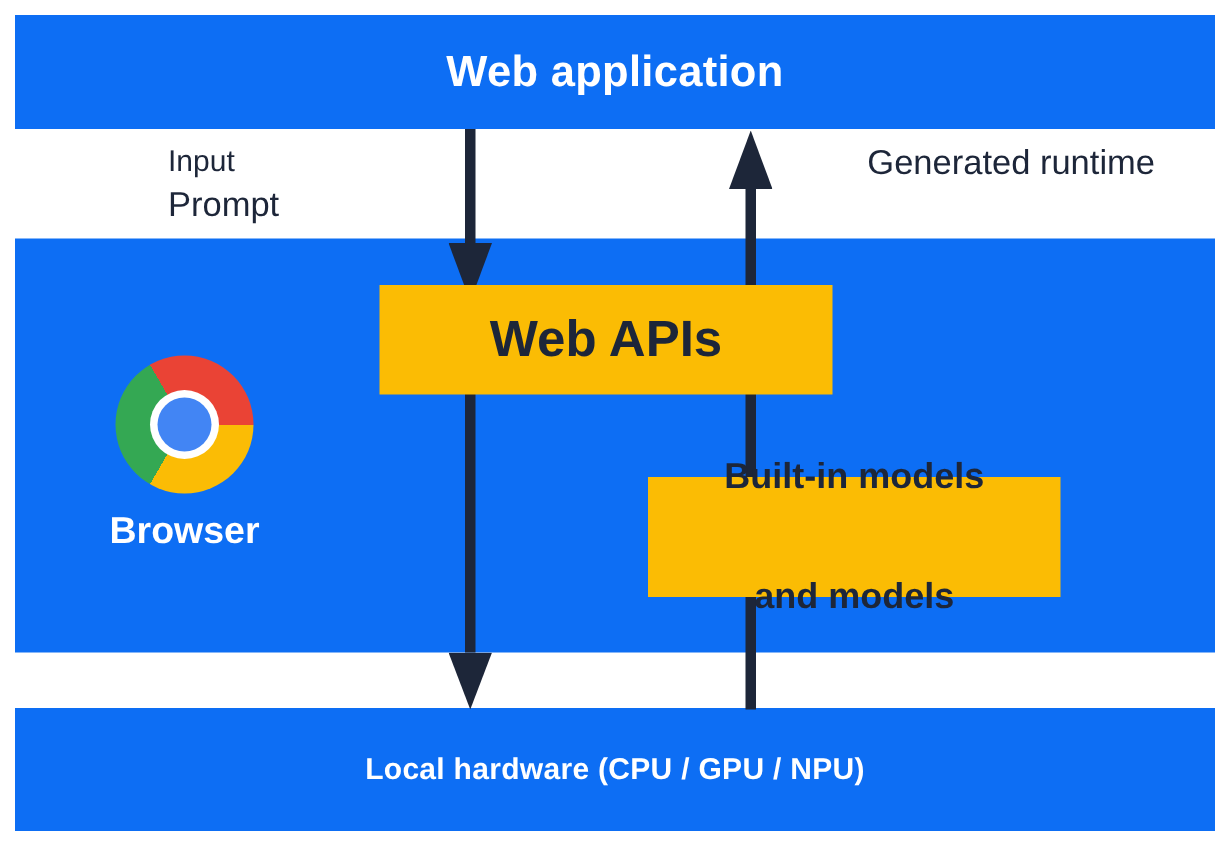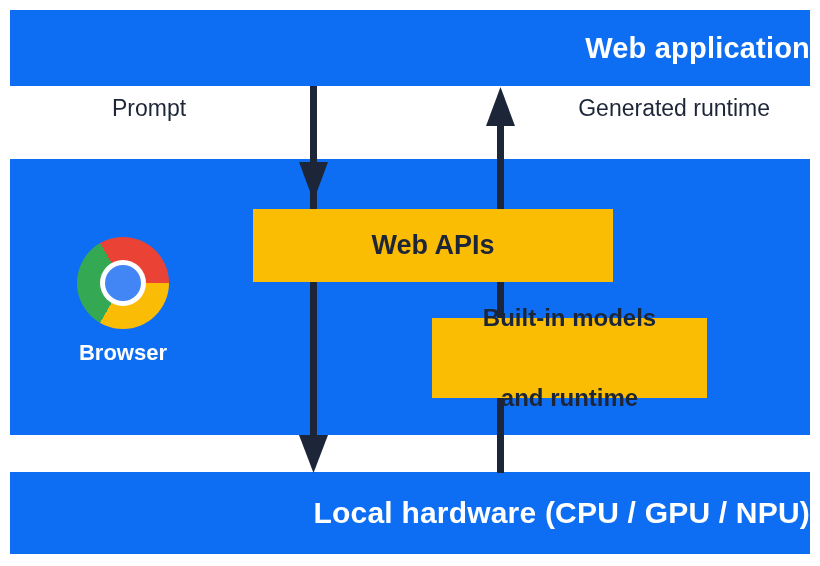--- a/index.html
+++ b/index.html
@@ -17,31 +17,31 @@
   .canvas{
     position:relative;
     width:820px;height:566px;
     background:var(--white);
     font-family:"Liberation Sans", sans-serif;
     overflow:hidden;
   }
   .bar{
     position:absolute;left:10px;width:800px;
     background:var(--blue);
-    display:flex;align-items:center;justify-content:flex-end;
+    display:flex;align-items:center;justify-content:center;
     z-index:0;
   }
   .bar-top{top:10px;height:76px;}
   .bar-mid{top:159px;height:276px;}
   .bar-bottom{top:472px;height:82px;}
   .bar-label{
     color:var(--white);font-weight:bold;font-size:29px;
     letter-spacing:0.2px;text-align:center;
   }
-  .bar-bottom .bar-label{font-size:30px;}
+  .bar-bottom .bar-label{font-size:20px;}
 
   .io-group{position:absolute;top:94px;color:var(--navy);z-index:1;}
   .io-left{left:112px;text-align:left;}
   .io-right{right:50px;text-align:right;}
   .io-title{font-size:20px;font-weight:normal;line-height:28px;}
   .io-value{font-size:23px;font-weight:normal;line-height:29px;}
 
   .shaft{position:absolute;width:7px;background:var(--navy);z-index:1;}
   .shaft-down{left:310px;top:86px;height:349px;}
   .shaft-up{left:497px;top:124px;height:349px;}
@@ -51,21 +51,21 @@
   .head-mid{left:299px;top:162px;height:39px;}
   .head-bottom{left:299px;top:435px;height:38px;}
   .head-top{left:486px;top:87px;height:39px;}
 
   .ybox{
     position:absolute;background:var(--yellow);
     display:flex;flex-direction:column;align-items:center;justify-content:center;
     color:var(--navy);font-weight:bold;text-align:center;
     z-index:2;
   }
-  .ybox-webapis{left:253px;top:209px;width:360px;height:73px;font-size:27px;}
+  .ybox-webapis{left:253px;top:190px;width:302px;height:73px;font-size:34px;}
   .ybox-builtin{left:432px;top:318px;width:275px;height:80px;font-size:24px;line-height:32px;gap:48px;}
 
   .chrome-logo{
     position:absolute;left:77px;top:237px;width:92px;height:92px;
     border-radius:50%;
     background:conic-gradient(from 90deg,
       var(--chrome-yellow) 0 120deg,
       var(--chrome-green) 120deg 240deg,
       var(--chrome-red) 240deg 360deg);
     z-index:2;
@@ -74,58 +74,59 @@
     position:absolute;left:23px;top:23px;width:46px;height:46px;
     border-radius:50%;background:var(--white);
   }
   .chrome-center{
     position:absolute;left:28px;top:28px;width:36px;height:36px;
     border-radius:50%;background:var(--chrome-blue);
   }
   .browser-label{
     position:absolute;left:43px;top:340px;width:160px;
     text-align:center;color:var(--white);
-    font-size:22px;font-weight:bold;z-index:2;
+    font-size:25px;font-weight:bold;z-index:2;
   }
 </style>
 </head>
 <body>
 
 <div class="canvas">
 
   <div class="bar bar-top">
     <div class="bar-label">Web application</div>
   </div>
 
   <div class="bar bar-mid"></div>
 
   <div class="bar bar-bottom">
     <div class="bar-label">Local hardware (CPU / GPU / NPU)</div>
   </div>
 
   <div class="io-group io-left">
+    <div class="io-title">Input</div>
     <div class="io-value">Prompt</div>
   </div>
   <div class="io-group io-right">
     <div class="io-value">Generated runtime</div>
   </div>
 
   <div class="shaft shaft-down"></div>
   <div class="head head-down head-mid"></div>
   <div class="head head-down head-bottom"></div>
 
   <div class="shaft shaft-up"></div>
   <div class="head head-up head-top"></div>
 
   <div class="ybox ybox-webapis">
     <div>Web APIs</div>
   </div>
   <div class="ybox ybox-builtin">
     <div>Built-in models</div>
-    <div>and runtime</div>
+    <div>and models</div>
   </div>
 
   <div class="chrome-logo">
     <div class="chrome-ring"></div>
     <div class="chrome-center"></div>
   </div>
   <div class="browser-label">Browser</div>
 
 </div>
 

